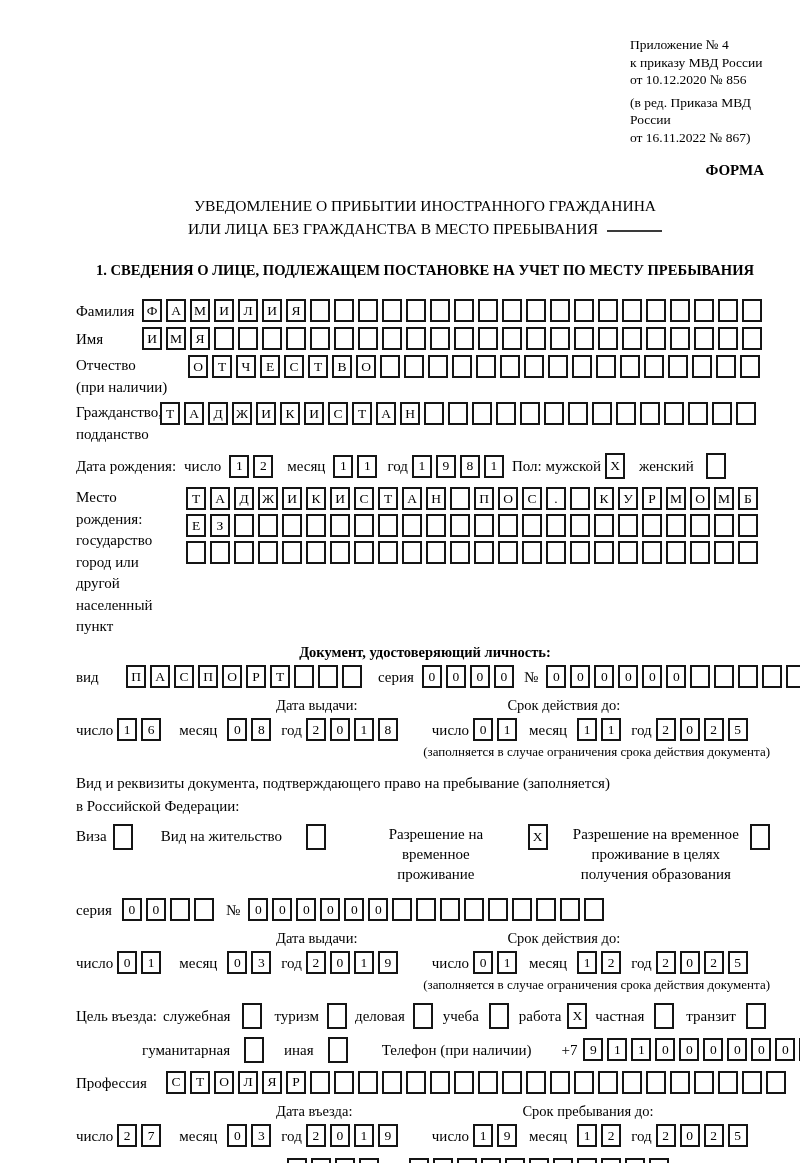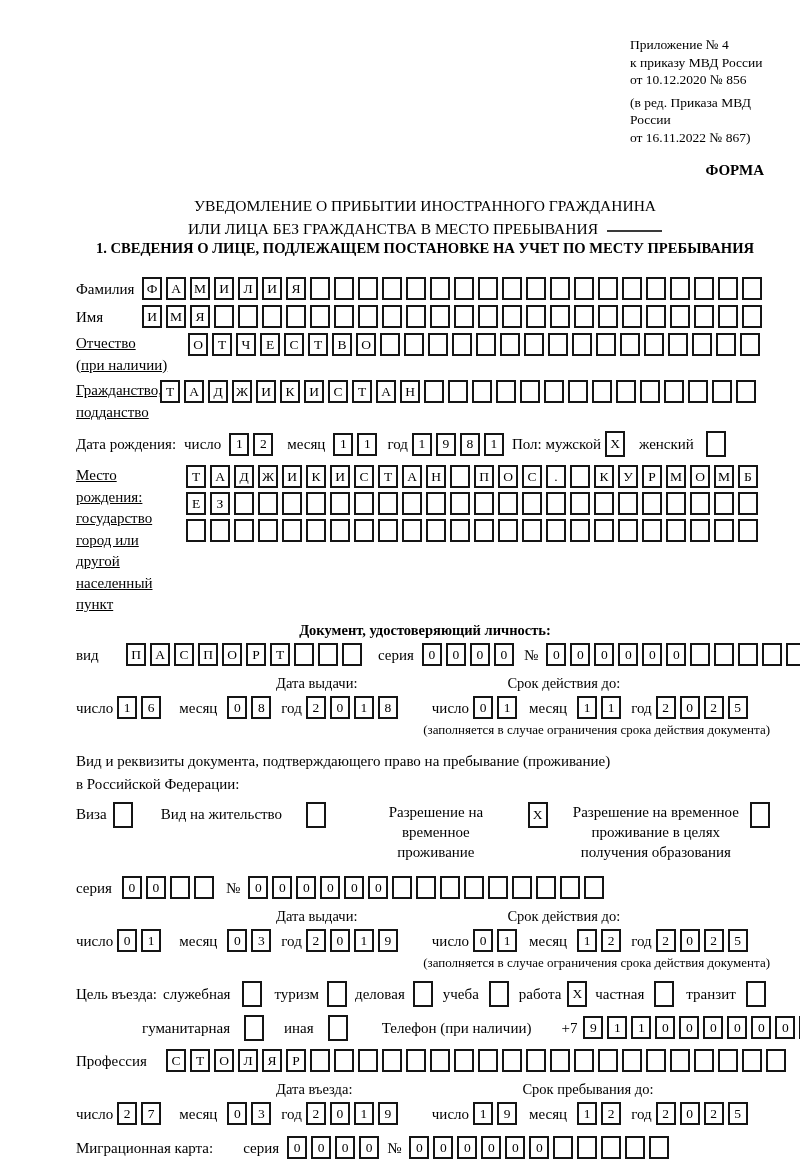--- a/index.html
+++ b/index.html
@@ -11,25 +11,25 @@
   }
   .page { position:relative; width:800px; height:1163px; padding:36px 26px 0 76px; }
 
   .hdr { margin-left:554px; font-size:13.5px; line-height:17.5px; }
   .hdr .grp2 { margin-top:5px; }
   .forma { text-align:right; font-weight:bold; font-size:15px; margin-top:16px; padding-right:10px; }
 
   .title { text-align:center; font-weight:normal; font-size:15.5px; line-height:23px; margin-top:15px; }
   .uline { display:inline-block; width:55px; height:2px; background:#3a3a3a; margin-left:9px; vertical-align:2px; }
 
-  .sec1 { text-align:center; font-weight:bold; font-size:14.6px; white-space:nowrap; }
+  .sec1 { text-align:center; font-weight:bold; font-size:14.6px; margin-top:22px; white-space:nowrap; }
 
   .row { display:flex; align-items:flex-start; }
   .lbl { font-size:15px; line-height:24px; flex:none; white-space:nowrap; }
-  .lblblock { flex:none; font-size:15px; line-height:21.5px;text-decoration:underline; }
+  .lblblock { flex:none; font-size:15px; line-height:21.5px; }
   .boxrow { display:flex; flex:none; }
   .boxcol { display:flex; flex-direction:column; }
   .boxcol .boxrow { margin-bottom:4px; }
   .cell {
     width:20px; height:23px; border:2px solid #151515; margin-right:4px;
     display:flex; align-items:center; justify-content:center;
     font-size:13.5px; flex:none; background:#fff;
   }
   .chk .cell { width:20px; height:26px; }
 
@@ -393,21 +393,21 @@
     <span class="boxrow ml4">
         <span class="cell">2</span>
         <span class="cell">0</span>
         <span class="cell">2</span>
         <span class="cell">5</span>
       </span>
   </div>
   <div class="note-r">(заполняется в случае ограничения срока действия документа)</div>
 
   <div class="para">
-    <div>Вид и реквизиты документа, подтверждающего право на пребывание (проживание)</div>
+    <div>Вид и реквизиты документа, подтверждающего право на пребывание (заполняется)</div>
     <div>в Российской Федерации:</div>
   </div>
 
   <div class="row mt6">
     <span class="lbl">Виза</span>
     <span class="boxrow chk ml6">
         <span class="cell"></span>
       </span>
     <span class="lbl ml24">Вид на жительство</span>
     <span class="boxrow chk ml24">
@@ -548,21 +548,21 @@
         <span class="cell">0</span>
         <span class="cell">0</span>
         <span class="cell">0</span>
         <span class="cell">0</span>
         <span class="cell">0</span>
         <span class="cell">0</span>
         <span class="cell">0</span>
       </span>
   </div>
 
-  <div class="row mt8" style="align-items:center">
+  <div class="row mt8" style="align-items:flex-start">
     <span class="lbl" style="width:90px">Профессия</span>
     <span class="boxrow">
         <span class="cell">С</span>
         <span class="cell">Т</span>
         <span class="cell">О</span>
         <span class="cell">Л</span>
         <span class="cell">Я</span>
         <span class="cell">Р</span>
         <span class="cell"></span>
         <span class="cell"></span>

